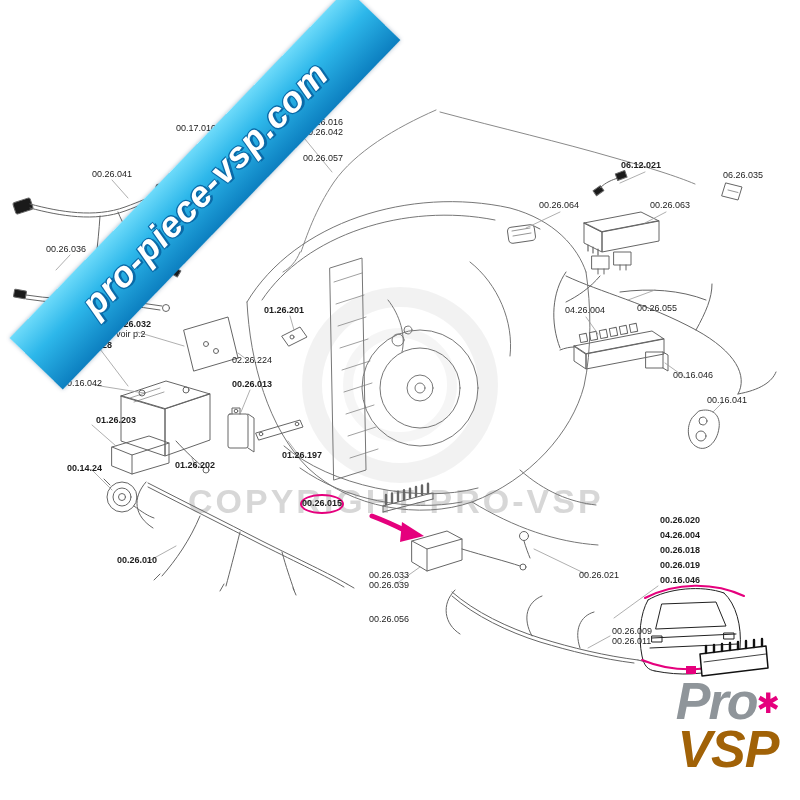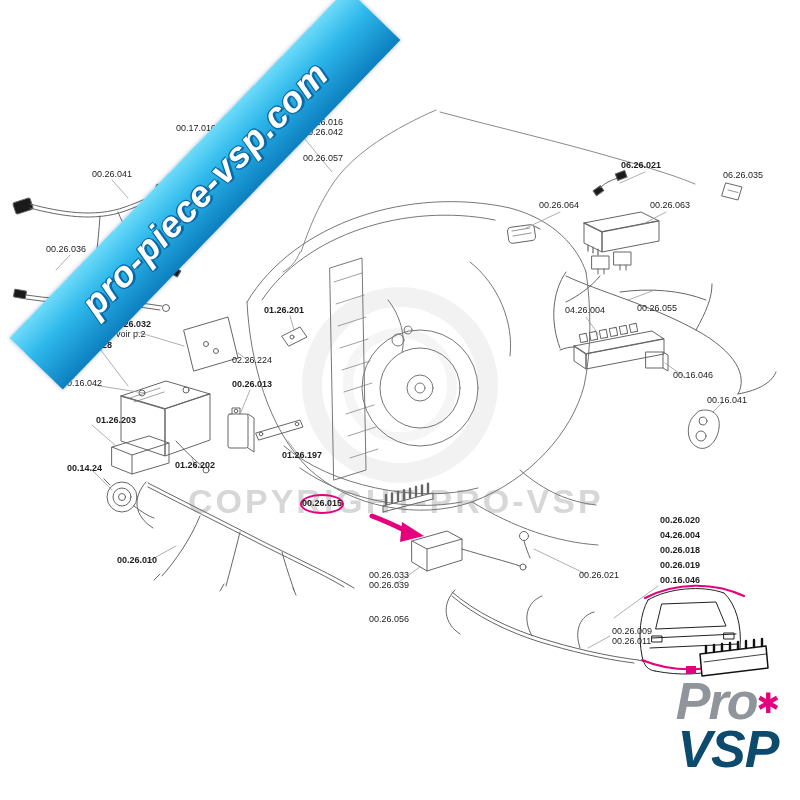--- a/index.html
+++ b/index.html
@@ -36,21 +36,21 @@
   .banner span {
     font-style:italic; font-weight:bold; font-size:36px; color:#ffffff; letter-spacing:1px;
     text-shadow:2px 2px 0 #0a6aa8, -1px -1px 0 #0a6aa8, 1px -1px 0 #0a6aa8, -1px 1px 0 #0a6aa8;
     white-space:nowrap;
   }
   
   .logo { position:absolute; right:20px; bottom:26px; z-index:25; text-align:center; line-height:0.92; }
   .logo .line1 { white-space:nowrap; }
   .logo .pro { font-style:italic; font-weight:bold; font-size:52px; color:#8f959a; letter-spacing:-2px; }
   .logo .star { font-size:28px; color:#e5007d; vertical-align:super; }
-  .logo .vsp { font-style:italic; font-weight:bold; font-size:52px; color:#0c4a6e; letter-spacing:-1px; }
+  .logo .vsp { font-style:italic; font-weight:bold; font-size:52px; color:#a16207; letter-spacing:-1px; }
 </style>
 </head>
 <body>
 
 <div class="copyright">COPYRIGHT-PRO-VSP</div>
 
 <svg id="diagram" width="800" height="800" viewBox="0 0 800 800">
 
   <g>
     <circle cx="400" cy="385" r="88" fill="none" stroke="#000" stroke-opacity="0.05" stroke-width="20"></circle>
@@ -290,21 +290,21 @@
     </g>
   </g>
 </svg>
 
 <div id="labels-layer">
     <div class="part-label" style="left: 92px; top: 170px;">00.26.041</div>
     <div class="part-label" style="left: 176px; top: 124px;">00.17.010</div>
     <div class="part-label" style="left: 303px; top: 118px;">00.26.016</div>
     <div class="part-label" style="left: 303px; top: 128px;">00.26.042</div>
     <div class="part-label" style="left: 303px; top: 154px;">00.26.057</div>
-    <div class="part-label bold" style="left: 621px; top: 161px;">06.26.021</div>
+    <div class="part-label bold" style="left: 621px; top: 161px;">06.12.021</div>
     <div class="part-label" style="left: 723px; top: 171px;">06.26.035</div>
     <div class="part-label" style="left: 539px; top: 201px;">00.26.064</div>
     <div class="part-label" style="left: 650px; top: 201px;">00.26.063</div>
     <div class="part-label" style="left: 46px; top: 245px;">00.26.036</div>
     <div class="part-label" style="left: 637px; top: 280px; margin-top: 24px;">00.26.055</div>
     <div class="part-label bold" style="left: 264px; top: 306px;">01.26.201</div>
     <div class="part-label" style="left: 565px; top: 306px;">04.26.004</div>
     <div class="part-label bold" style="left: 111px; top: 320px;">00.26.032</div>
     <div class="part-label" style="left: 116px; top: 330px;">voir p.2</div>
     <div class="part-label bold" style="left: 77px; top: 341px;">00.14.28</div>

